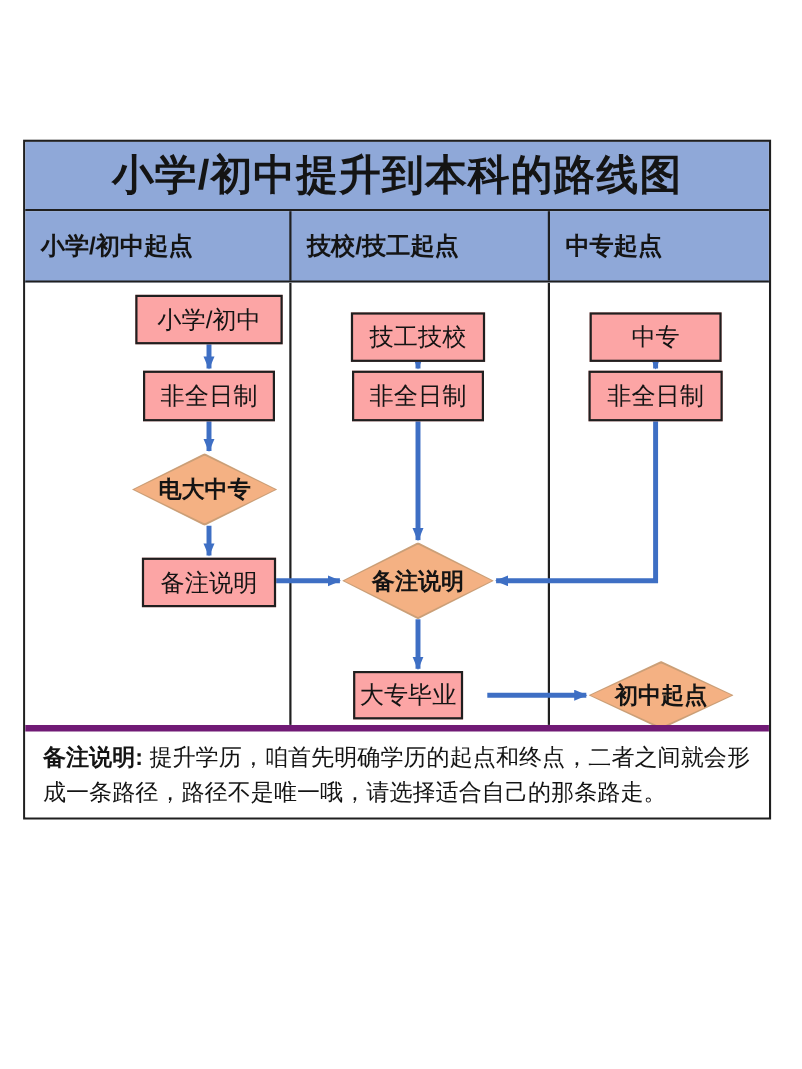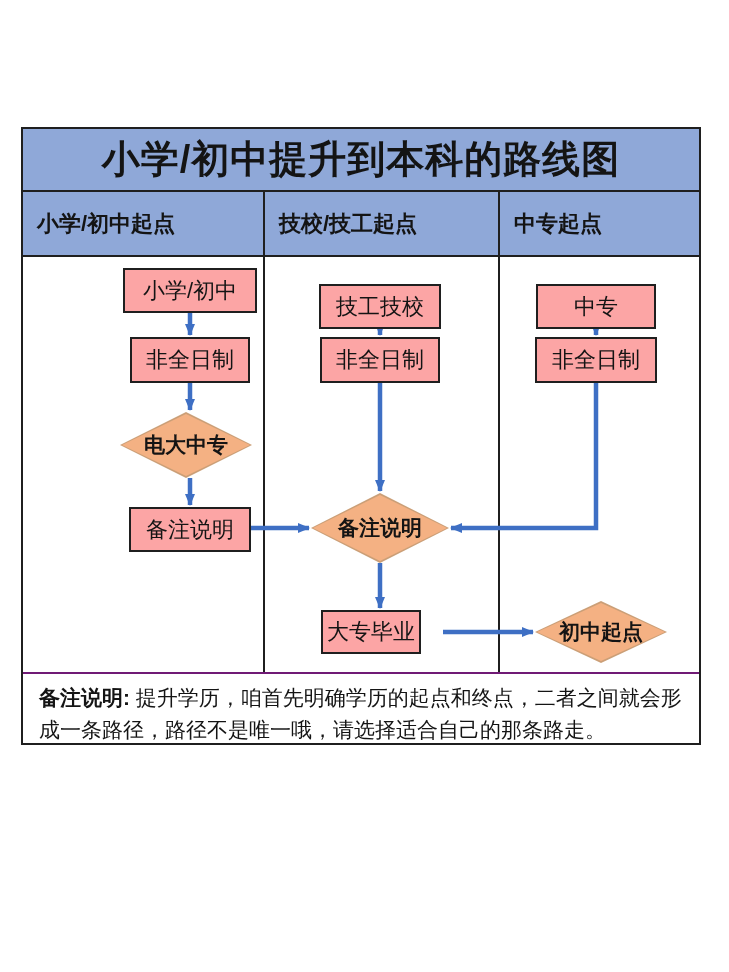--- a/index.html
+++ b/index.html
@@ -99,22 +99,22 @@
   .d-label {
     position:absolute;
     inset:0;
     display:flex;
     align-items:center;
     justify-content:center;
     font-size:21px;
     font-weight:bold;
   }
   .note-row {
-    height:71px;
-    border-top:2px solid #701a75;
+    height:84px;
+    border-top:6px solid #701a75;
     padding:8px 4px 0 16px;
     font-size:21px;
     line-height:32px;
     background:#ffffff;
   }
   .note-label { font-weight:bold; }
 </style>
 </head>
 <body>
 

